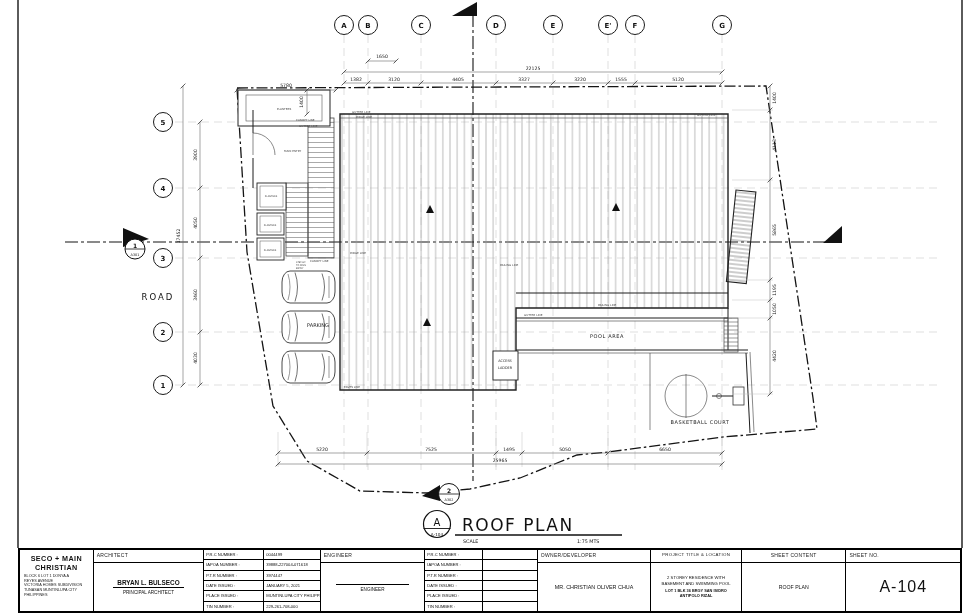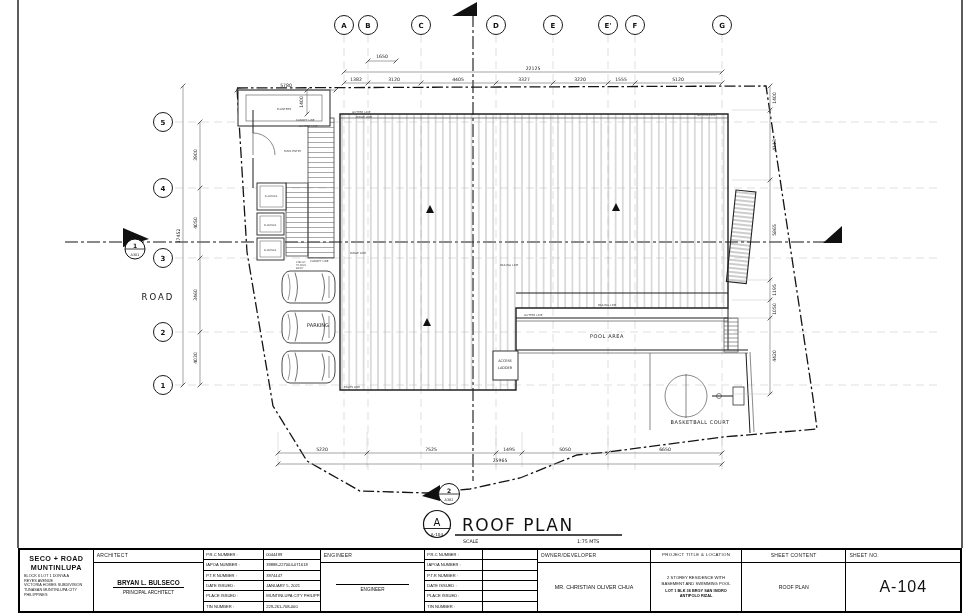--- a/index.html
+++ b/index.html
@@ -353,22 +353,22 @@
     <line x1="455" y1="535" x2="622" y2="535" stroke="#111" stroke-width="1.4"></line>
     <text x="463" y="542.5" style="font-size:4.8px">SCALE</text>
     <text x="577" y="542.5" style="font-size:4.8px">1:75 MTS</text>
   </g>
 </svg>
 
 <div class="tb">
 
   <div class="col" style="width:74px">
     <div class="firm-name">
-      <div>SECO + ROAD</div>
-      <div>MUNTINLUPA</div>
+      <div>SECO + MAIN</div>
+      <div>CHRISTIAN</div>
     </div>
     <div class="firm-addr">
       <div>BLOCK 6 LOT 1 DONYA A</div>
       <div>REYES AVENUE</div>
       <div>VICTORIA HOMES SUBDIVISION</div>
       <div>TUNASAN MUNTINLUPA CITY</div>
       <div>PHILIPPINES</div>
     </div>
   </div>
 

